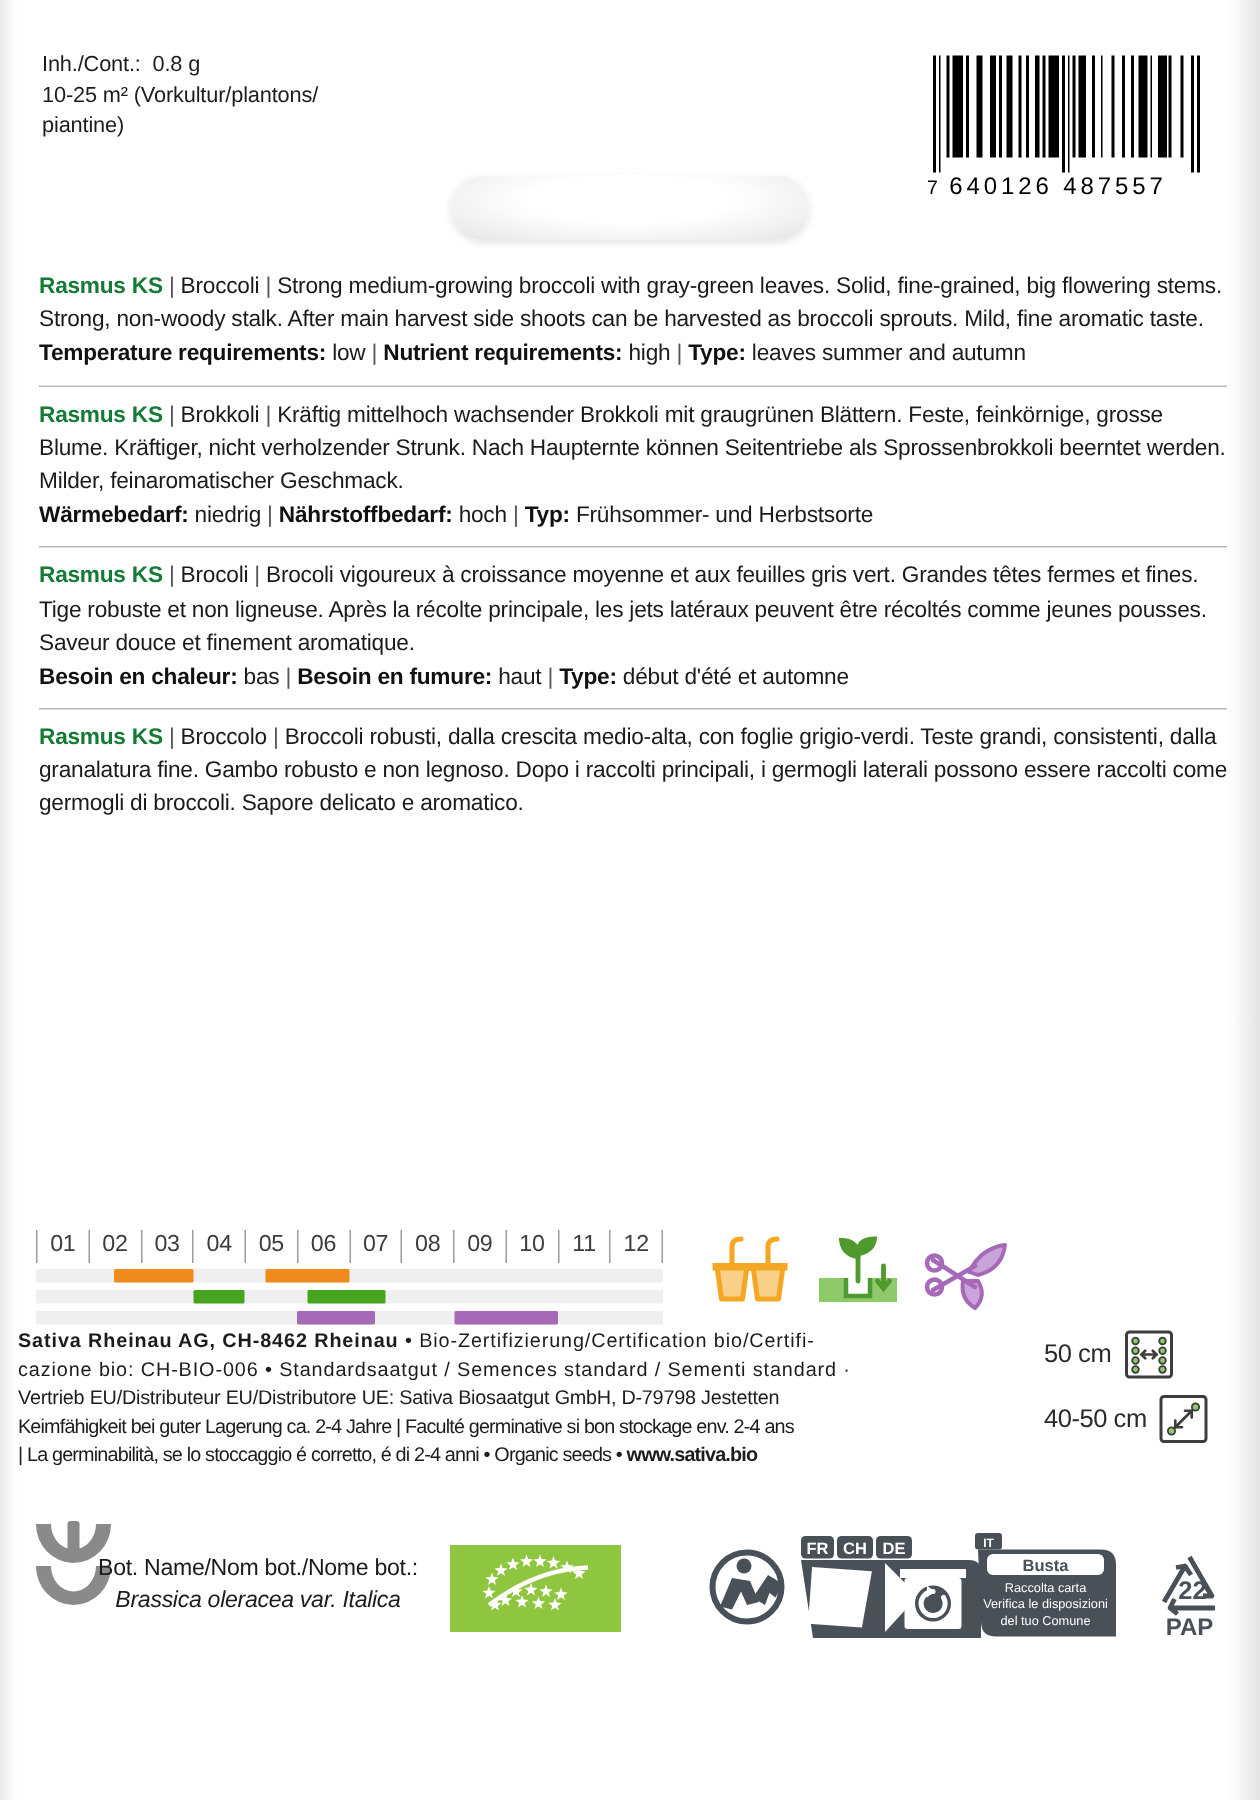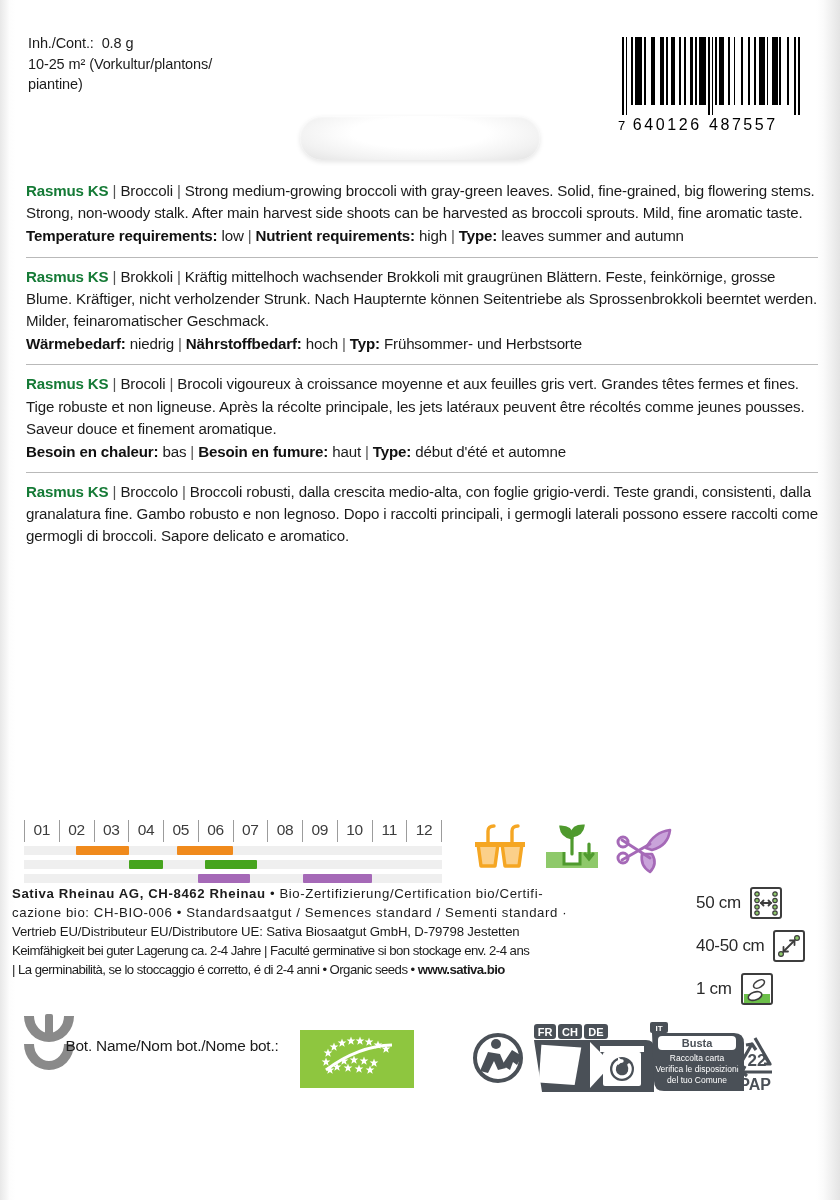--- a/index.html
+++ b/index.html
@@ -88,21 +88,21 @@
   
   .bottom{position:absolute;left:0;top:1012px;width:840px;height:100px;}
   .sativa-mark{position:absolute;left:20px;top:2px;width:58px;height:72px;}
   .botname{position:absolute;left:52px;top:24px;width:240px;
     font-size:15.4px;line-height:1.34;color:#1b1b1b;letter-spacing:-.2px;text-align:center;}
   .botname .it{font-style:italic;}
   .eu-leaf{position:absolute;left:300px;top:18px;width:114px;height:58px;
     background:#8ec63f;}
   .disposal{position:absolute;left:472px;top:10px;width:190px;height:78px;}
   .itbox{position:absolute;left:650px;top:10px;width:104px;height:72px;}
-  .pap{position:absolute;left:726px;top:20px;width:58px;height:62px;}
+  .pap{position:absolute;left:764px;top:20px;width:58px;height:62px;}
 </style>
 </head>
 <body>
 
 <div class="packet">
   <div class="edge-left"></div>
   <div class="edge-right"></div>
 
   <div class="top">
     <div class="content-info">
@@ -310,47 +310,37 @@
           <circle cx="9" cy="25" r="2.4" fill="#8ec96a" stroke="#3d3d3d" stroke-width="1.2"></circle>
           <circle cx="25" cy="9" r="2.4" fill="#8ec96a" stroke="#3d3d3d" stroke-width="1.2"></circle>
           <g stroke="#3d3d3d" stroke-width="1.8" fill="none" stroke-linecap="round">
             <path d="M11.5 22.5 L22.5 11.5"></path>
             <path d="M11.5 18 L11.5 22.5 L16 22.5"></path>
             <path d="M18 11.5 L22.5 11.5 L22.5 16"></path>
           </g>
         </svg>
       </span>
     </div>
-    <div class="spec">
-      <span class="val">1 cm</span>
-      <span class="ic">
-        <svg viewBox="0 0 34 34" width="34" height="34">
-          <rect x="2" y="2" width="30" height="30" rx="2" fill="#fff" stroke="#3d3d3d" stroke-width="2"></rect>
-          <path d="M4 22 h26 v9 h-26 z" fill="#6cbf4a"></path>
-          <ellipse cx="19" cy="12" rx="6" ry="3.4" transform="rotate(-32 19 12)" fill="#fff" stroke="#3d3d3d" stroke-width="1.6"></ellipse>
-          <ellipse cx="15" cy="24" rx="7" ry="4" transform="rotate(-18 15 24)" fill="#fff" stroke="#3d3d3d" stroke-width="1.6"></ellipse>
-        </svg>
-      </span>
-    </div>
   </div>
 
   <div class="bottom">
     <div class="sativa-mark">
       <svg viewBox="0 0 58 72" width="58" height="72">
         <g fill="#8a8a8a">
           <path d="M4 0 a25 25 0 0 0 50 0 a25 25 0 0 1 -50 0z"></path>
           <path d="M4 2 A25 26 0 0 0 54 2 L44 2 A15 17 0 0 1 14 2 Z"></path>
           <rect x="25" y="0" width="8" height="22" rx="2"></rect>
           <path d="M4 30 A25 26 0 0 0 54 30 L44 30 A15 17 0 0 1 14 30 Z"></path>
         </g>
       </svg>
     </div>
 
     <div class="botname">
       <div>Bot. Name/Nom bot./Nome bot.:</div>
+      <div class="it">Brassica oleracea var. Italica</div>
     </div>
 
     <div class="eu-leaf">
       <svg viewBox="0 0 114 58" width="114" height="58">
         <rect width="114" height="58" fill="#8ec63f"></rect>
         <g fill="#ffffff" id="leafstars">
             <path d="M30.0 35.4L31.1 38.4L34.4 38.6L31.8 40.6L32.7 43.7L30.0 41.9L27.3 43.7L28.2 40.6L25.6 38.6L28.9 38.4Z"></path>
             <path d="M26.0 27.4L27.1 30.4L30.4 30.6L27.8 32.6L28.7 35.7L26.0 33.9L23.3 35.7L24.2 32.6L21.6 30.6L24.9 30.4Z"></path>
             <path d="M28.0 18.4L29.1 21.4L32.4 21.6L29.8 23.6L30.7 26.7L28.0 24.9L25.3 26.7L26.2 23.6L23.6 21.6L26.9 21.4Z"></path>
             <path d="M34.0 12.4L35.1 15.4L38.4 15.6L35.8 17.6L36.7 20.7L34.0 18.9L31.3 20.7L32.2 17.6L29.6 15.6L32.9 15.4Z"></path>

